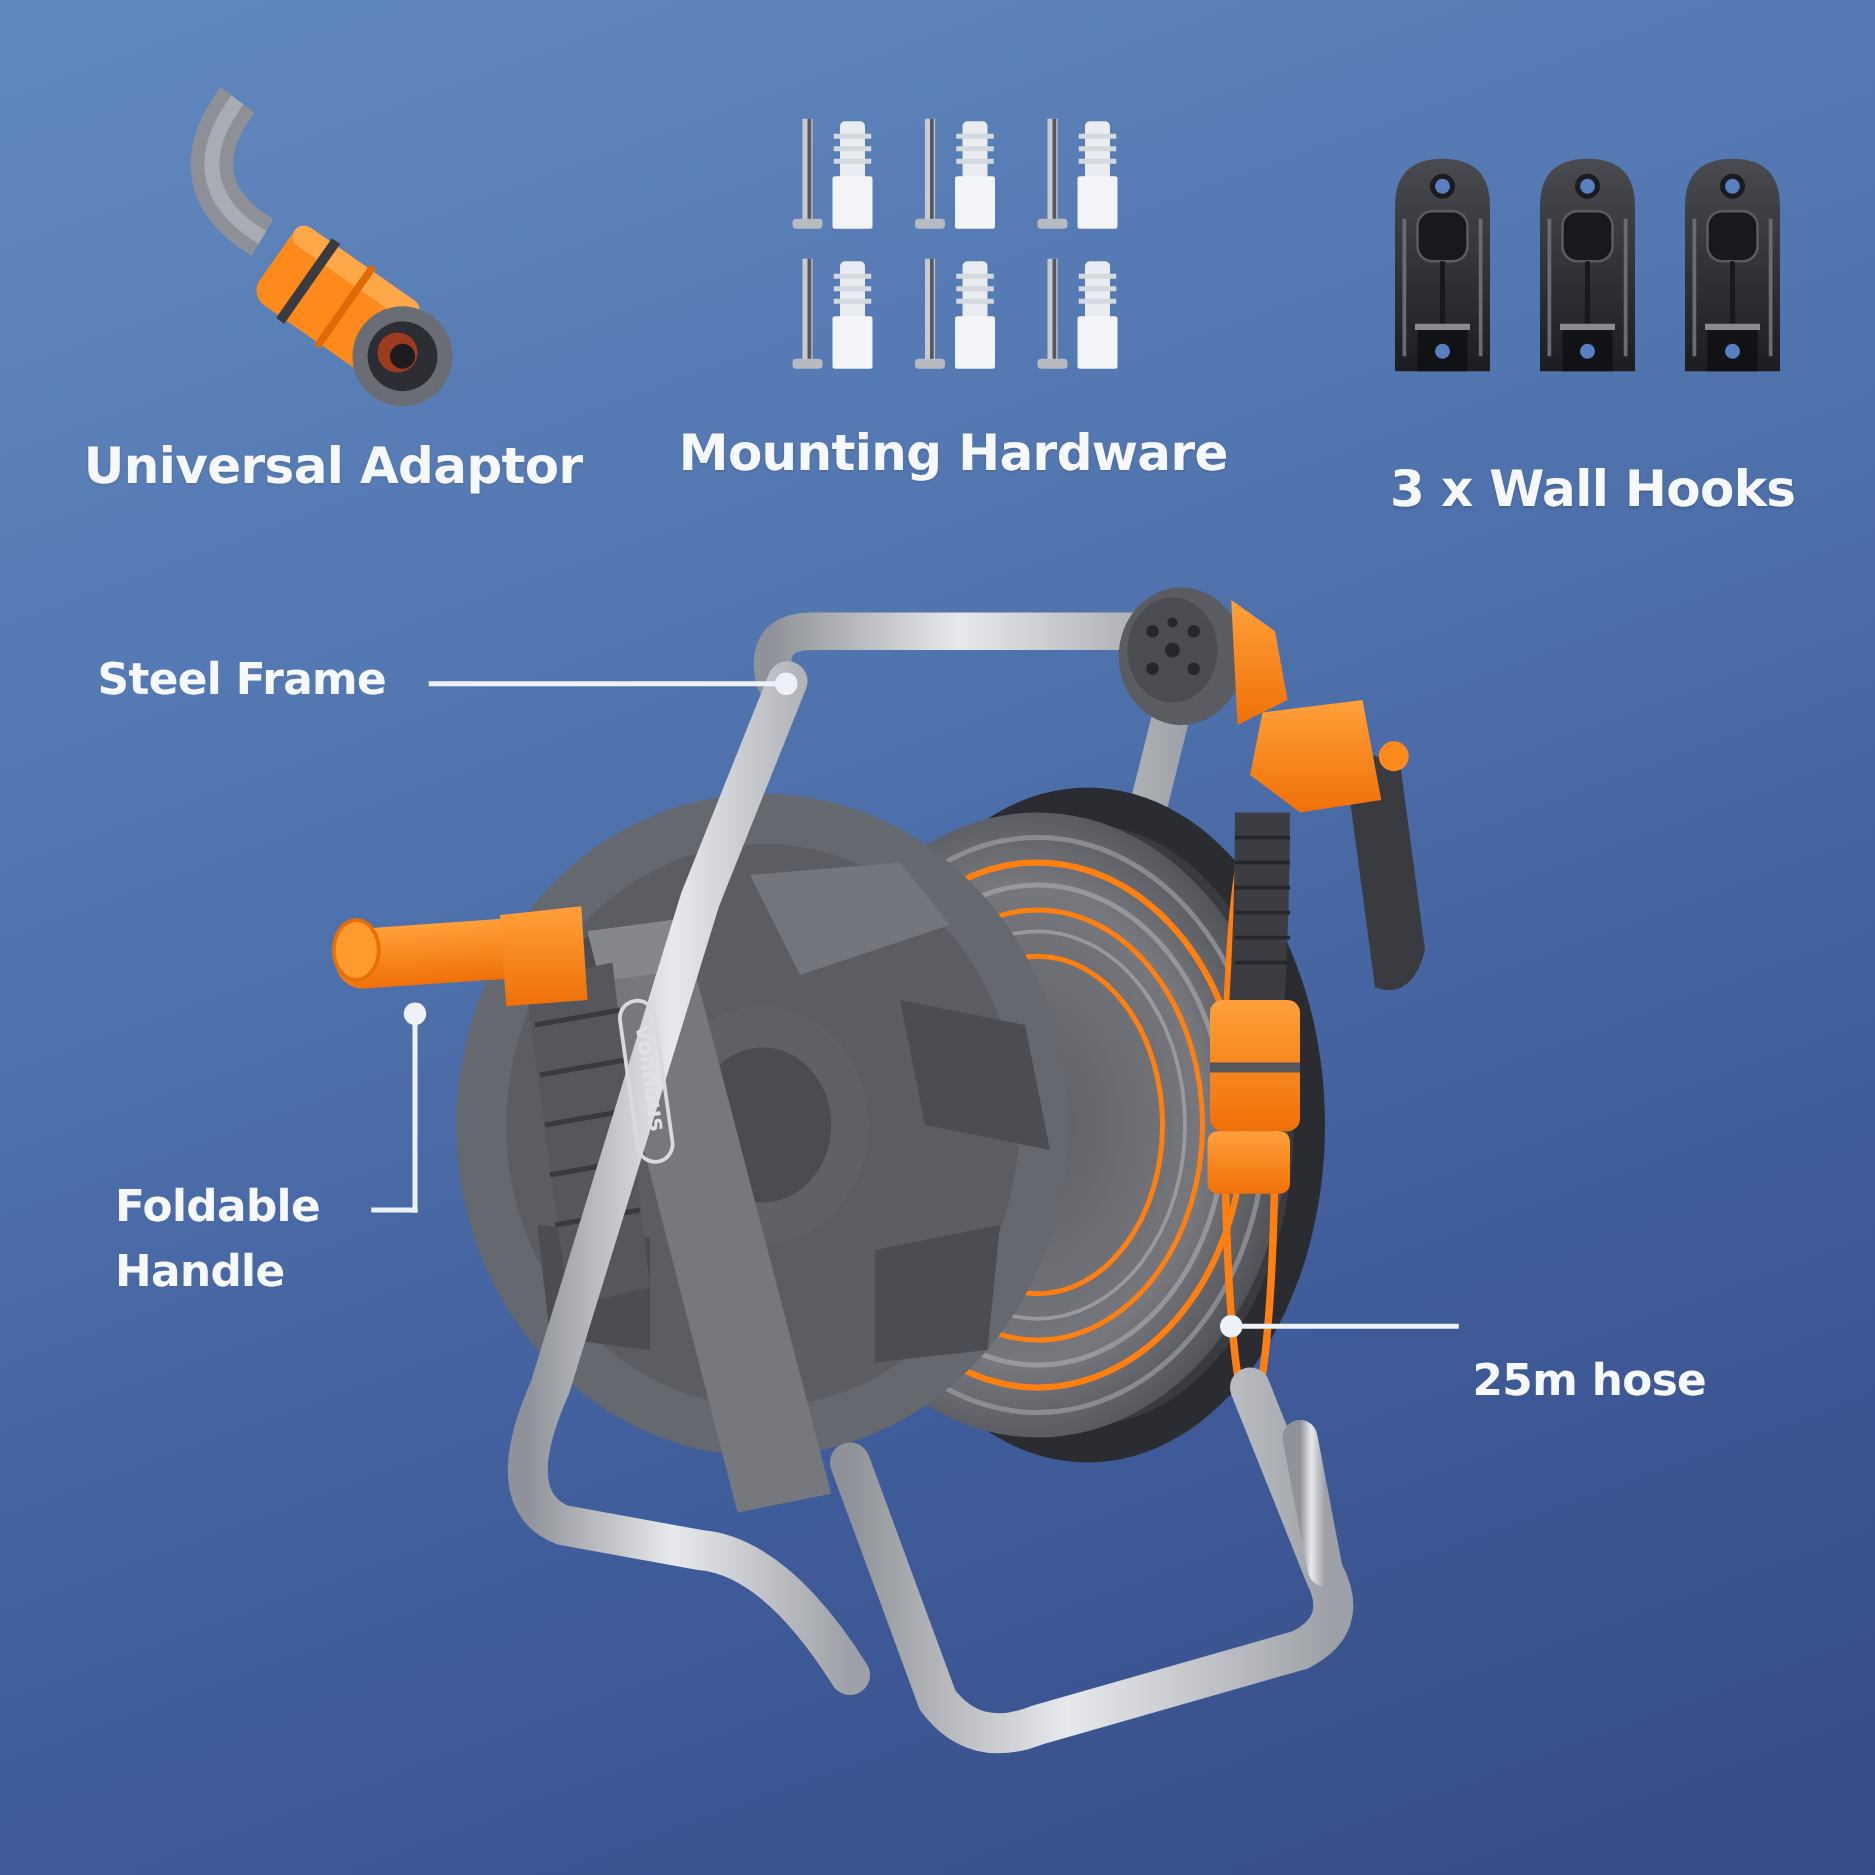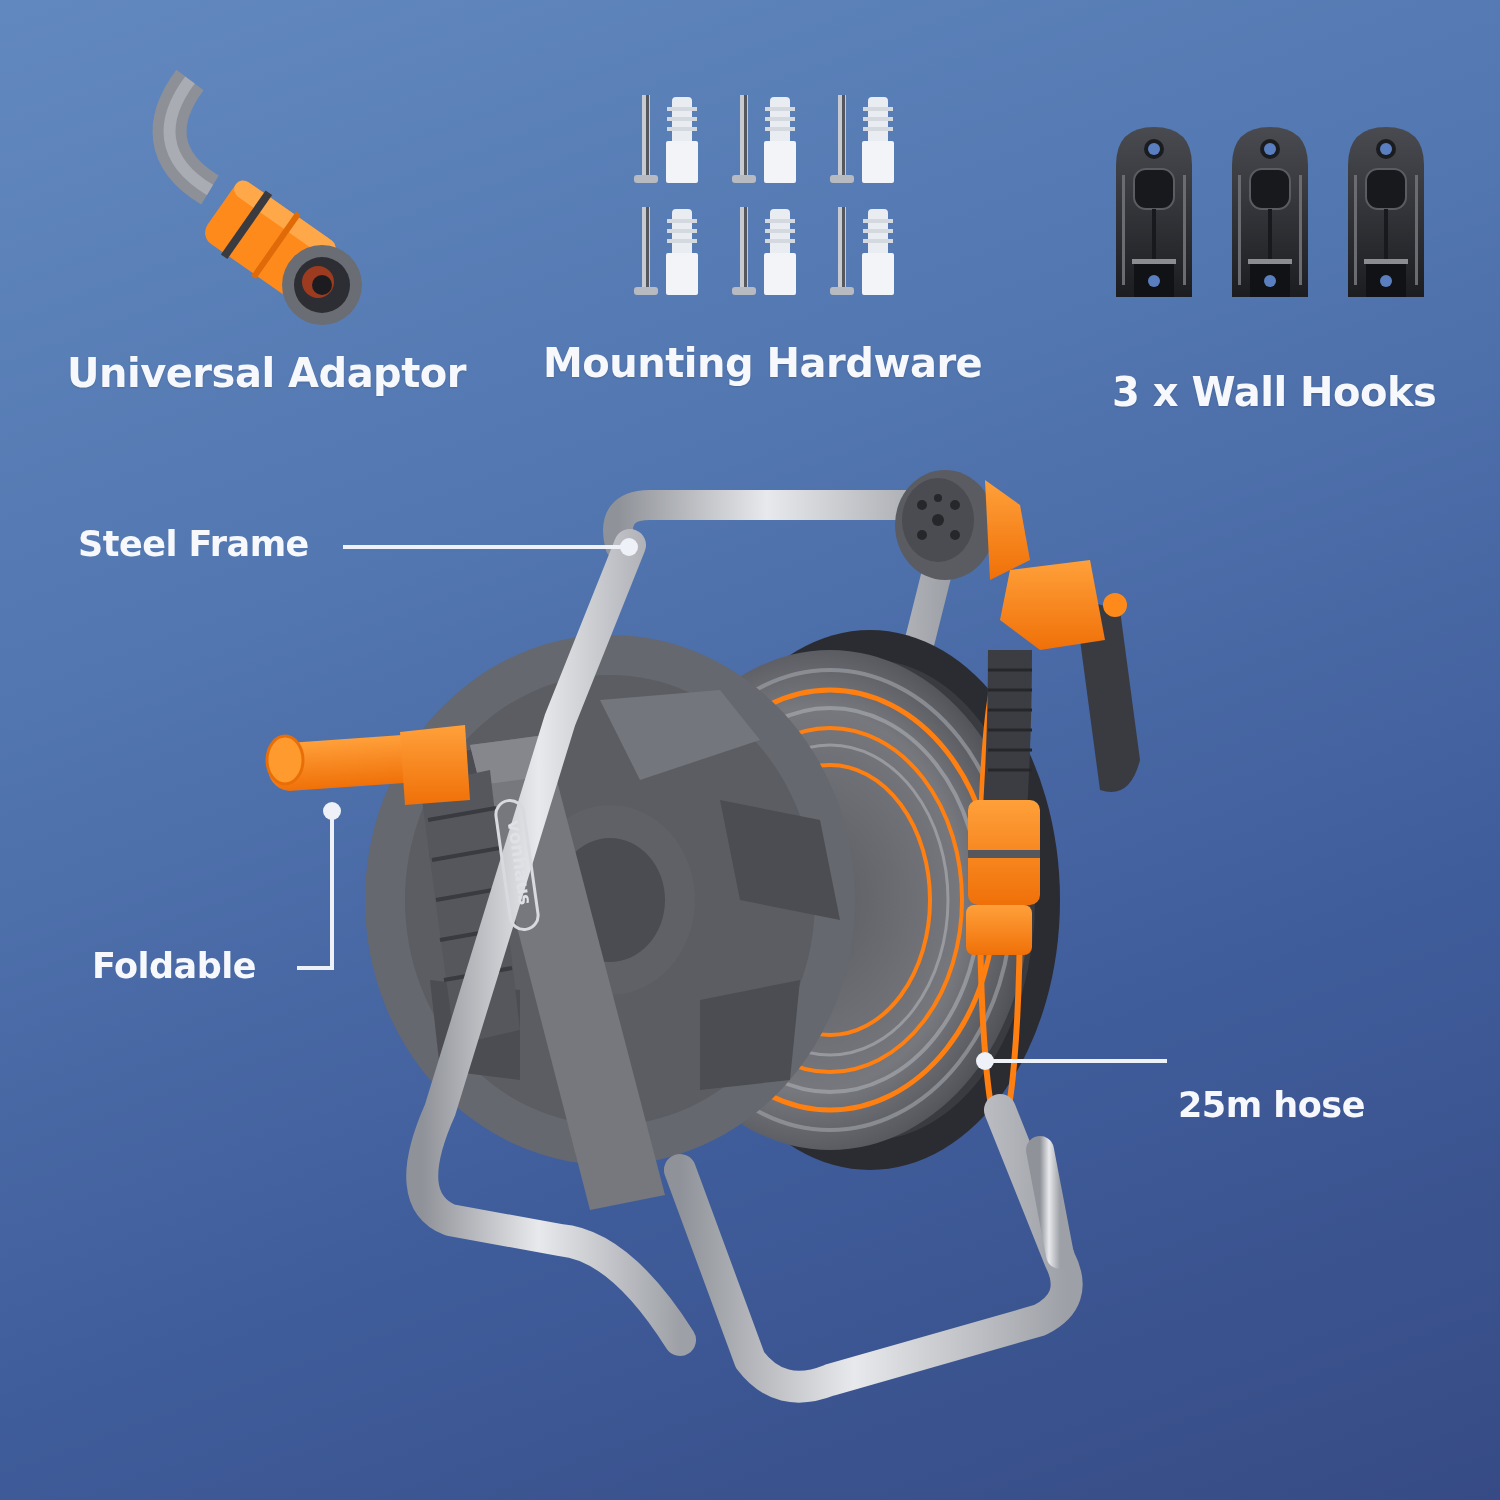--- a/index.html
+++ b/index.html
@@ -199,20 +199,21 @@
 </svg>
 
 <div class="abs" style="left:460px;top:852px;width:120px;text-align:center;font-size:18px;font-weight:bold;color:#dfe1e6;transform:rotate(82deg);transform-origin:center;">vonhaus</div>
 
 <div class="callout" style="left:78px;top:518px;">Steel Frame</div>
 <div class="leader" style="left:343px;top:545px;width:285px;height:4px;"></div>
 <div class="dot" style="left:620px;top:538px;"></div>
 
 <div class="callout" style="left:92px;top:940px;">
   <div>Foldable</div>
+  <div>Handle</div>
 </div>
 <div class="leader" style="left:330px;top:810px;width:4px;height:160px;"></div>
 <div class="leader" style="left:297px;top:966px;width:37px;height:4px;"></div>
 <div class="dot" style="left:323px;top:802px;"></div>
 
 <div class="leader" style="left:985px;top:1059px;width:182px;height:4px;"></div>
 <div class="dot" style="left:976px;top:1052px;"></div>
 <div class="callout" style="left:1178px;top:1035px;margin-top:44px;">25m hose</div>
 
 </body></html>

